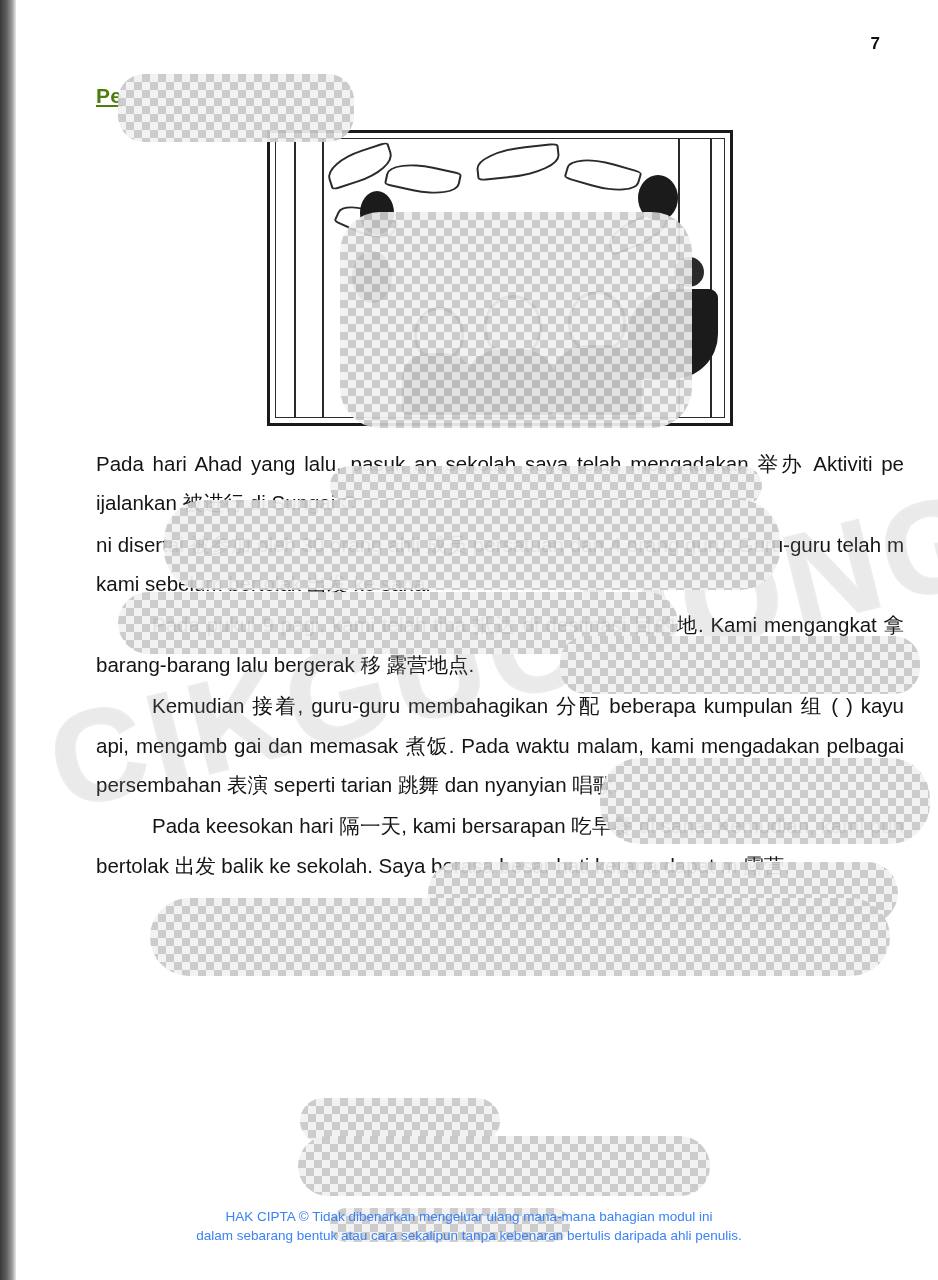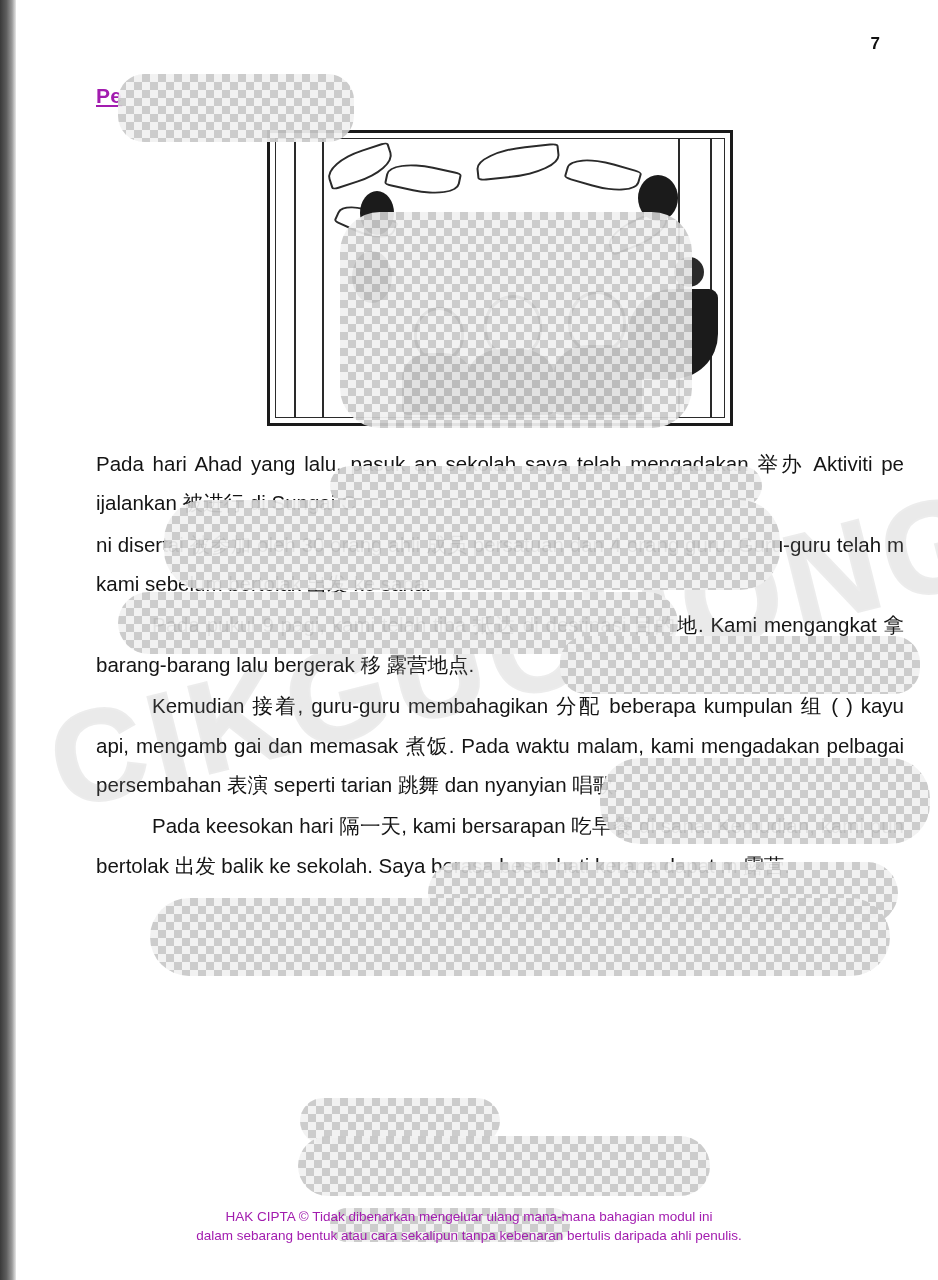--- a/index.html
+++ b/index.html
@@ -36,21 +36,21 @@
   }
   .content {
     position: absolute;
     left: 96px;
     top: 84px;
     width: 808px;
   }
   .title {
     font-size: 21px;
     font-weight: bold;
-    color: #a21caf;
+    color: #4d7c0f;
     text-decoration: underline;
     letter-spacing: .3px;
     margin-bottom: 6px;
   }
   .figure {
     margin: 22px auto 18px auto;
     width: 460px;
     height: 290px;
     border: 3px solid #1a1a1a;
     position: relative;
@@ -102,21 +102,21 @@
   }
   p.indent { text-indent: 56px; }
 
   .footer {
     position: absolute;
     left: 0;
     right: 0;
     bottom: 34px;
     text-align: center;
     font-size: 13.5px;
-    color: #a21caf;
+    color: #3b82f6;
     line-height: 1.45;
   }
 
   
   .watermark {
     position: absolute;
     left: 110px;
     top: 330px;
     width: 820px;
     height: 640px;

